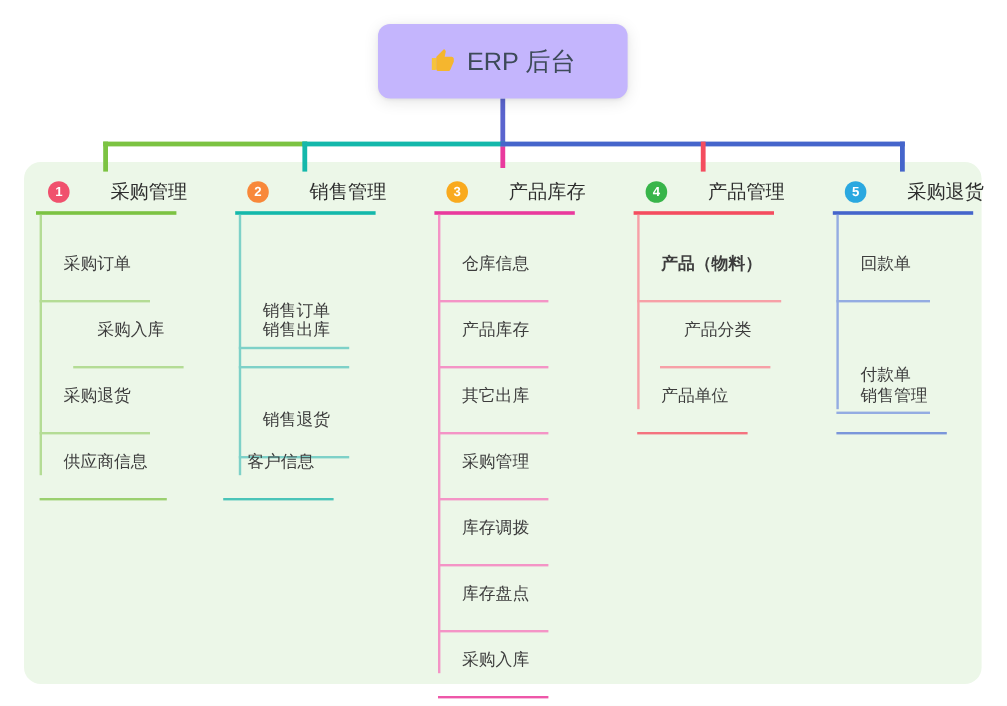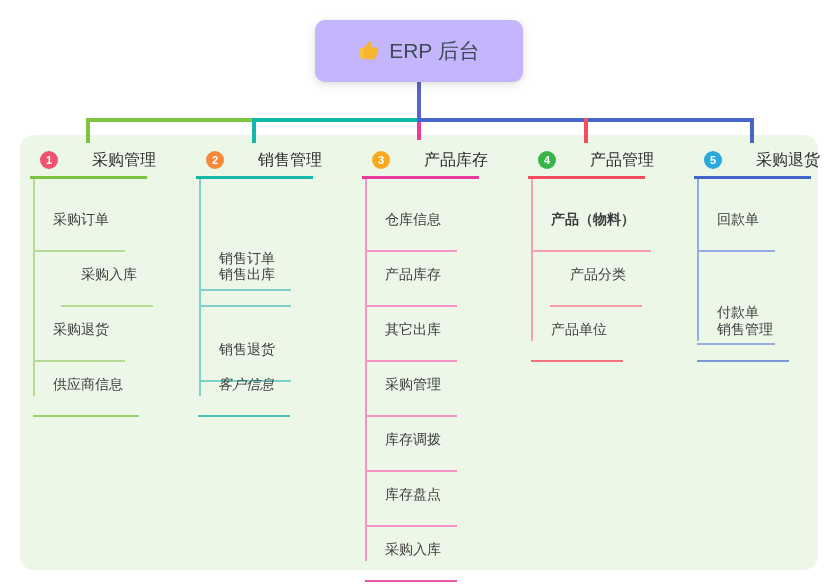--- a/index.html
+++ b/index.html
@@ -57,21 +57,21 @@
       <div class="child" style="left: 33px; top: 368px; border-bottom-color: rgb(155, 208, 111);">供应商信息</div>
       <div class="branch-header" style="left: 206px; top: 150px;">
         <span class="badge" style="background: rgb(248, 136, 58);">2</span>
         <span class="branch-title">销售管理</span>
       </div>
       <div class="branch-underline" style="left: 196px; top: 176px; background: rgb(20, 184, 171);"></div>
       <div class="trunk" style="left: 199px; top: 179px; height: 217px; background: rgb(126, 209, 200);"></div>
       <div class="child" style="left: 199px; top: 203px; border-bottom-color: rgb(126, 209, 200); margin-top: 39px;">销售订单</div>
       <div class="child" style="left: 199px; top: 258px; border-bottom-color: rgb(126, 209, 200);">销售出库</div>
       <div class="child" style="left: 199px; top: 313px; border-bottom-color: rgb(126, 209, 200); margin-top: 20px;">销售退货</div>
-      <div class="child" style="left: 198px; top: 368px; border-bottom-color: rgb(74, 196, 184); font-style: italic;">客户信息</div>
+      <div class="child" style="left: 186px; top: 368px; border-bottom-color: rgb(74, 196, 184);">客户信息</div>
       <div class="branch-header" style="left: 372px; top: 150px;">
         <span class="badge" style="background: rgb(249, 170, 30);">3</span>
         <span class="branch-title">产品库存</span>
       </div>
       <div class="branch-underline" style="left: 362px; top: 176px; background: rgb(233, 58, 157);"></div>
       <div class="trunk" style="left: 365px; top: 179px; height: 382px; background: rgb(244, 148, 198);"></div>
       <div class="child" style="left: 365px; top: 203px; border-bottom-color: rgb(244, 148, 198);">仓库信息</div>
       <div class="child" style="left: 365px; top: 258px; border-bottom-color: rgb(244, 148, 198);">产品库存</div>
       <div class="child" style="left: 365px; top: 313px; border-bottom-color: rgb(244, 148, 198);">其它出库</div>
       <div class="child" style="left: 365px; top: 368px; border-bottom-color: rgb(244, 148, 198);">采购管理</div>

